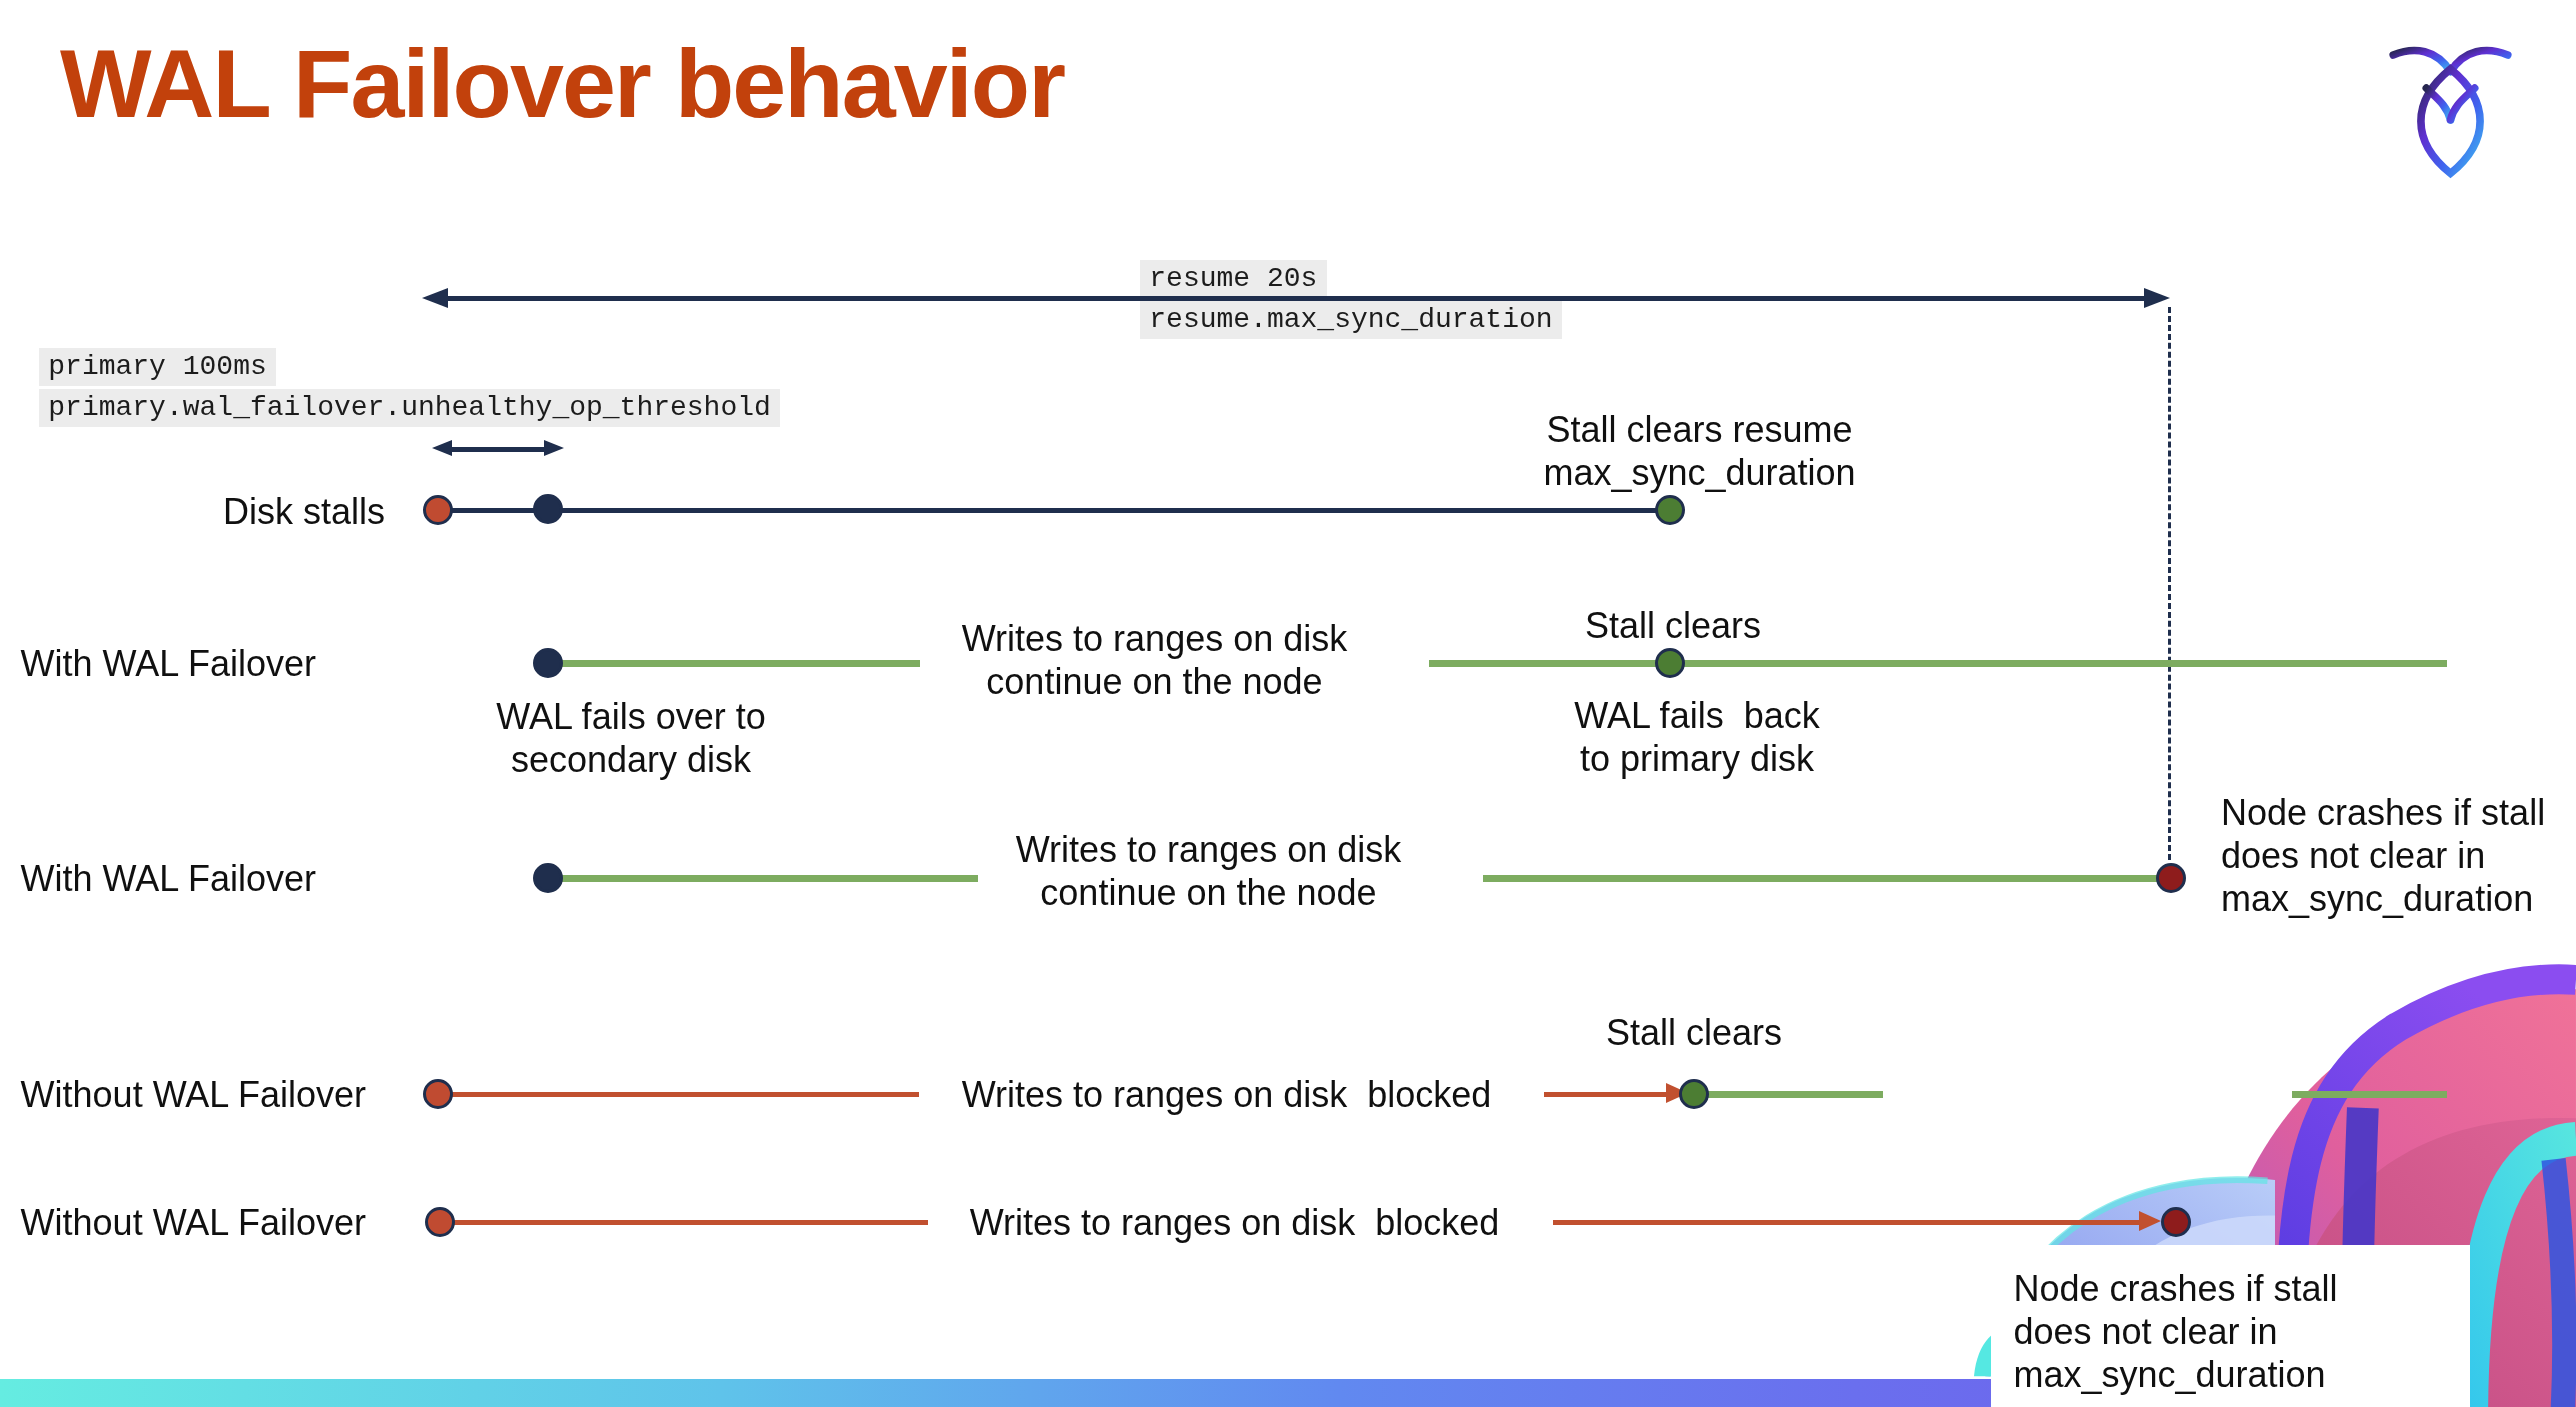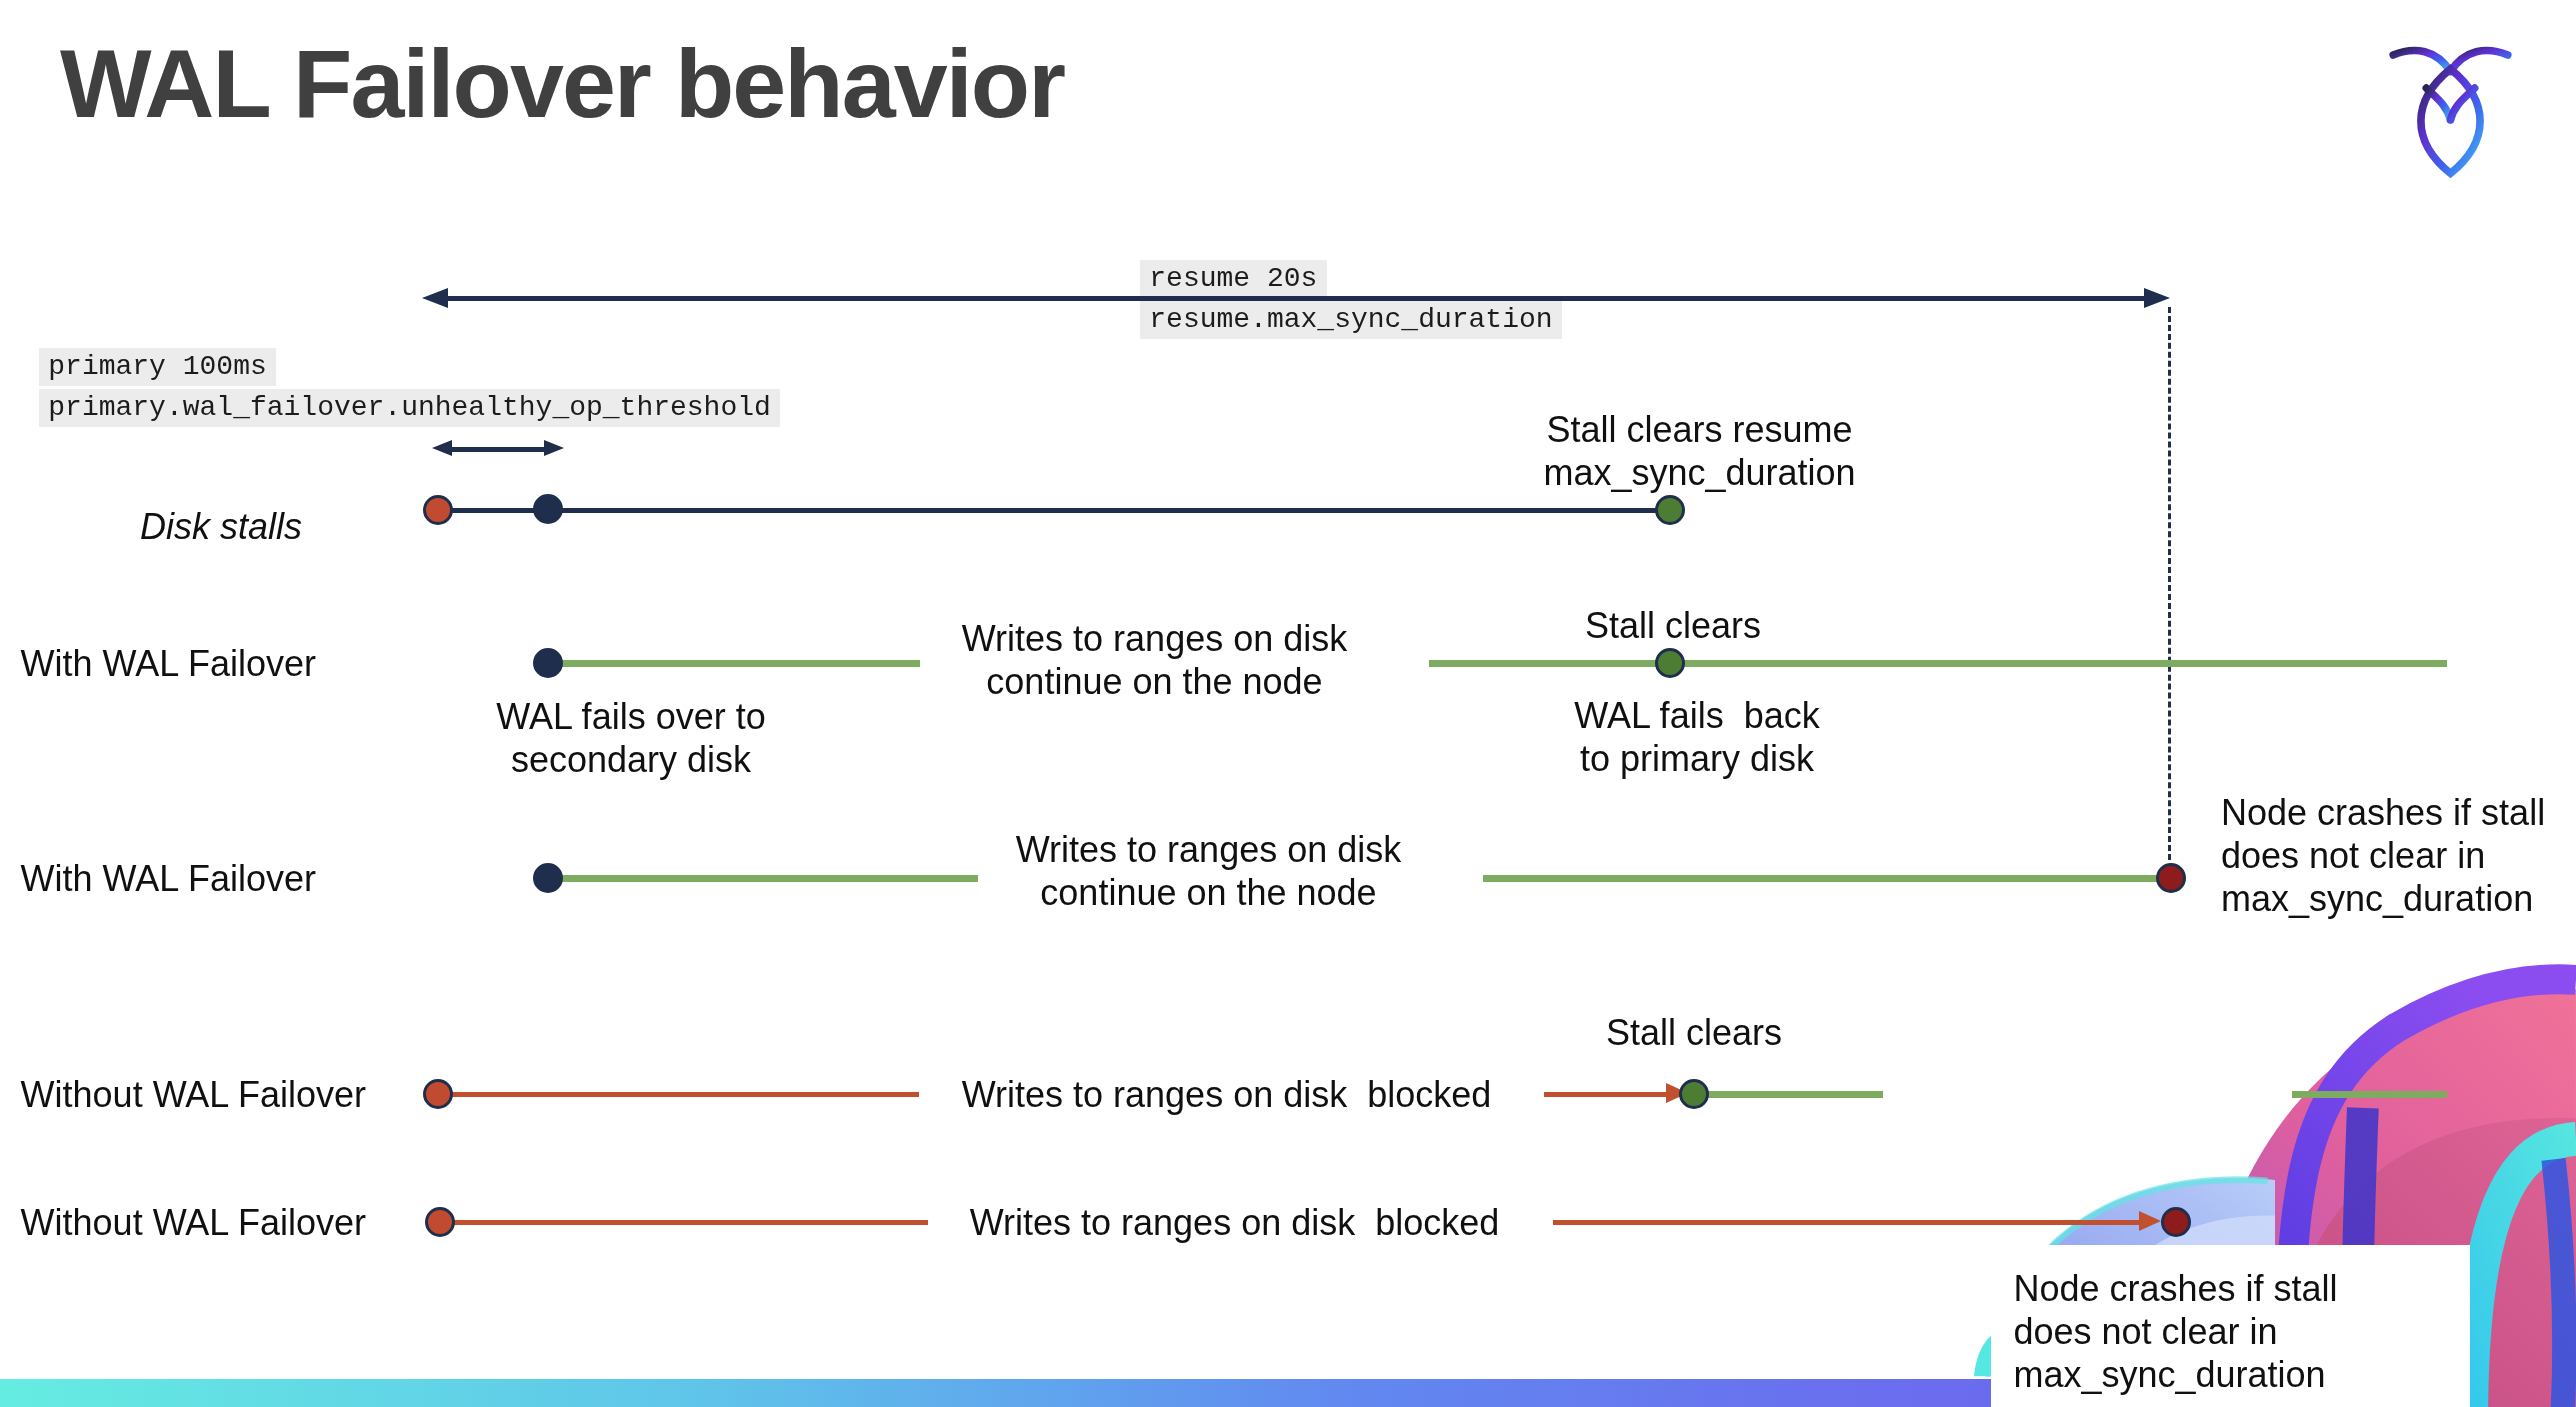--- a/index.html
+++ b/index.html
@@ -2,21 +2,21 @@
 <html style="--navy: #1f2e4d; --green-line: #7dac60; --green-dot: #4c7d33; --red-line: #c1502f; --red-dot: #c04b31; --crash-red: #8e1c1c; --mono-bg: #ececec;font-size:15px"><head>
 <meta charset="utf-8">
 <style>
   html,body{margin:0;padding:0;background:#fff;}
   .page{
     position:relative;width:2576px;height:1408px;background:#ffffff;overflow:hidden;
     font-family:"Liberation Sans","DejaVu Sans",sans-serif;color:#141414;
   }
   .abs{position:absolute;}
   .title{
-    left:60px;top:28px;font-size:97px;font-weight:800;letter-spacing:-1.9px;color:#404040;
+    left:60px;top:28px;font-size:97px;font-weight:800;letter-spacing:-1.9px;color:#c2410c;
     font-family:"Liberation Sans","DejaVu Sans",sans-serif;
   }
   
   .hl{position:absolute;z-index:4;}
   .navy-line{background:var(--navy,#1f2e4d);height:4.7px;}
   .green-line{background:var(--green-line,#7dac60);height:6.5px;}
   .red-line{background:var(--red-line,#c1502f);height:4.7px;}
   
   .dot{position:absolute;width:24px;height:24px;border-radius:50%;
        border:3.7px solid var(--navy,#1f2e4d);z-index:5;box-sizing:content-box;}
@@ -129,21 +129,21 @@
   <div class="callout" style="left:39px;top:348px;">
     <span>primary 100ms</span>
     <span>primary.wal_failover.unhealthy_op_threshold</span>
   </div>
   <div class="hl navy-line" style="left:451px;top:447px;width:93px;"></div>
   <div class="tri tri-l-navy-s" style="left:432px;top:440px;"></div>
   <div class="tri tri-r-navy-s" style="left:544px;top:440px;"></div>
 
   <div class="dash-v" style="left:2168px;top:307px;height:553px;"></div>
 
-  <div class="row-label" style="left:140px;top:506px;width:245px;font-style:italic;">Disk stalls</div>
+  <div class="row-label" style="left:140px;top:491px;width:245px;text-align:right;">Disk stalls</div>
   <div class="hl navy-line" style="left:439px;top:508px;width:1232px;"></div>
   <div class="dot dot-red" style="left:423px;top:495px;"></div>
   <div class="dot dot-navy" style="left:533px;top:494px;"></div>
   <div class="dot dot-green" style="left:1655px;top:495px;"></div>
   <div class="ann" style="left:1494px;top:408px;width:411px;">Stall clears resume
 max_sync_duration</div>
 
   <div class="row-label" style="left:20.6px;top:643px;">With WAL Failover</div>
   <div class="hl green-line" style="left:549px;top:660px;width:371px;"></div>
   <div class="hl green-line" style="left:1429px;top:660px;width:1018px;"></div>

